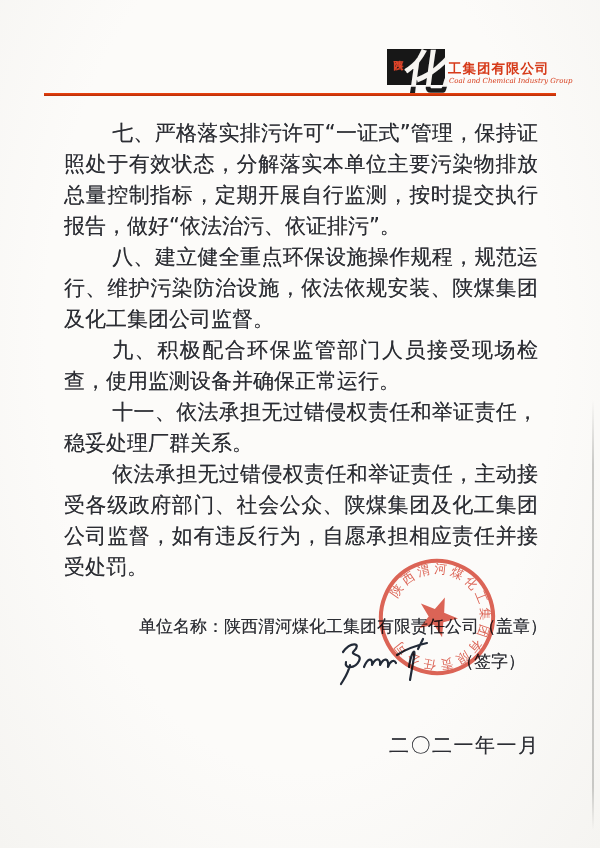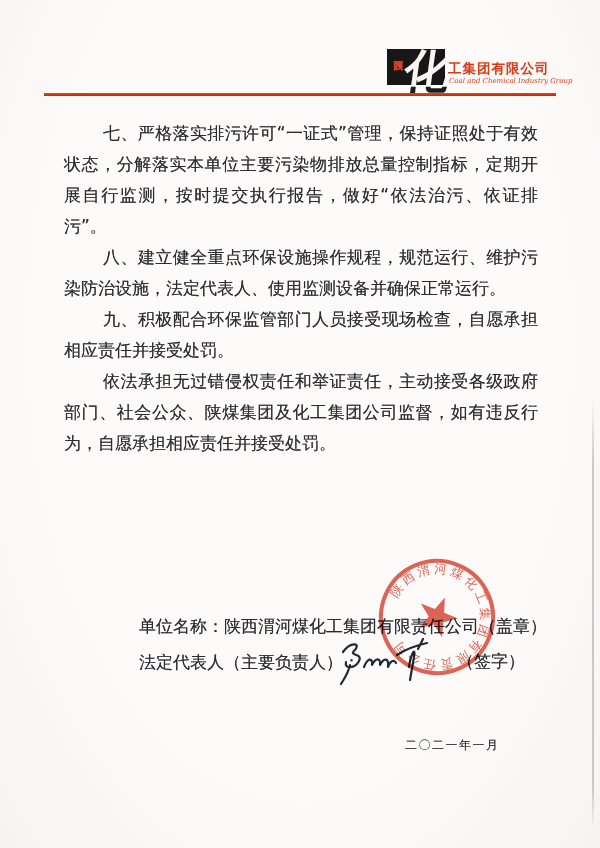--- a/index.html
+++ b/index.html
@@ -34,35 +34,35 @@
     font-size:7px;font-style:italic;color:#d63b1a;white-space:nowrap;
     font-family:"DejaVu Serif","Liberation Serif",serif;
   }
   .rule{
     position:absolute;left:44px;top:93px;width:512px;height:2.5px;
     background:linear-gradient(#ef4410,#b52d07);
   }
   
   .body-text{
     position:absolute;left:64px;top:118px;width:474px;
-    font-size:17px;line-height:31px;text-align:justify;
+    font-size:21px;line-height:31px;text-align:justify;
     text-shadow:0 0 .5px rgba(43,45,51,.65);
   }
   .body-text p{margin:0;text-indent:2.3em;}
   
   .sig-unit{position:absolute;left:139px;top:614px;font-size:17px;line-height:24px;
     text-shadow:0 0 .5px rgba(43,45,51,.65);white-space:nowrap;}
   .sig-rep{position:absolute;left:139px;top:650px;font-size:17px;line-height:24px;
     text-shadow:0 0 .5px rgba(43,45,51,.65);white-space:nowrap;}
   .sig-suffix{position:absolute;left:457px;top:650px;font-size:17px;line-height:24px;
     text-shadow:0 0 .5px rgba(43,45,51,.65);white-space:nowrap;font-family:Liberation Serif, serif;}
   .autograph{position:absolute;left:333px;top:636px;width:100px;height:56px;}
   .seal{position:absolute;left:367px;top:547px;width:140px;height:140px;
     mix-blend-mode:multiply;opacity:.85;}
-  .date-line{position:absolute;left:405px;top:733px;font-size:12px;line-height:24px;
+  .date-line{position:absolute;left:389px;top:733px;font-size:20px;line-height:24px;
     letter-spacing:1.5px;text-shadow:0 0 .4px rgba(43,45,51,.6);white-space:nowrap;}
   .scan-edge{position:absolute;left:592px;top:400px;width:2px;height:430px;
     background:linear-gradient(rgba(175,175,172,0),rgba(170,170,167,.6) 15%,rgba(170,170,167,.6) 90%,rgba(175,175,172,0));}
 </style>
 </head>
 <body>
 
 <div class="page">
 
   <header>
@@ -75,28 +75,28 @@
         </div>
       </div>
       <div class="logo-cn">工集团有限公司</div>
       <div class="logo-en">Coal and Chemical Industry Group</div>
     </div>
     <div class="rule"></div>
   </header>
 
   <main class="body-text">
     <p>七、严格落实排污许可“一证式”管理，保持证照处于有效状态，分解落实本单位主要污染物排放总量控制指标，定期开展自行监测，按时提交执行报告，做好“依法治污、依证排污”。</p>
-    <p>八、建立健全重点环保设施操作规程，规范运行、维护污染防治设施，法定代表人、使用监测设备并确保正常运行。</p>
-    <p>九、积极配合环保监管部门人员接受现场检查，自愿承担相应责任并接受处罚。</p>
+    <p>八、建立健全重点环保设施操作规程，规范运行、维护污染防治设施，依法依规安装、陕煤集团及化工集团公司监督。</p>
+    <p>九、积极配合环保监管部门人员接受现场检查，使用监测设备并确保正常运行。</p>
+    <p>十一、依法承担无过错侵权责任和举证责任，稳妥处理厂群关系。</p>
     <p>依法承担无过错侵权责任和举证责任，主动接受各级政府部门、社会公众、陕煤集团及化工集团公司监督，如有违反行为，自愿承担相应责任并接受处罚。</p>
   </main>
 
   <div class="sig-unit">单位名称：陕西渭河煤化工集团有限责任公司（盖章）</div>
 
-  <div class="sig-rep">法定代表人（主要负责人）：</div>
 
   <svg class="autograph" viewBox="0 0 100 56" fill="none" stroke="#222a38" stroke-width="2.2" stroke-linecap="round" stroke-linejoin="round">
     <path d="M10,16 C18,5 29,7 21,15 C16,20 30,17 26,25 C22,33 11,33 13,26 M17,29 C15,38 11,43 8,48"></path>
     <path d="M31,31 C35,21 40,22 39,29 C43,21 48,22 47,29 C51,21 56,22 55,31 C57,25 61,23 63,27"></path>
     <path d="M76,31 C78,17 83,10 81,21 L77,44 M64,19 C73,13 85,9 94,7 M85,13 L90,3"></path>
   </svg>
 
   <div class="sig-suffix">（签字）</div>
 
   <svg class="seal" viewBox="-70 -70 140 140">

